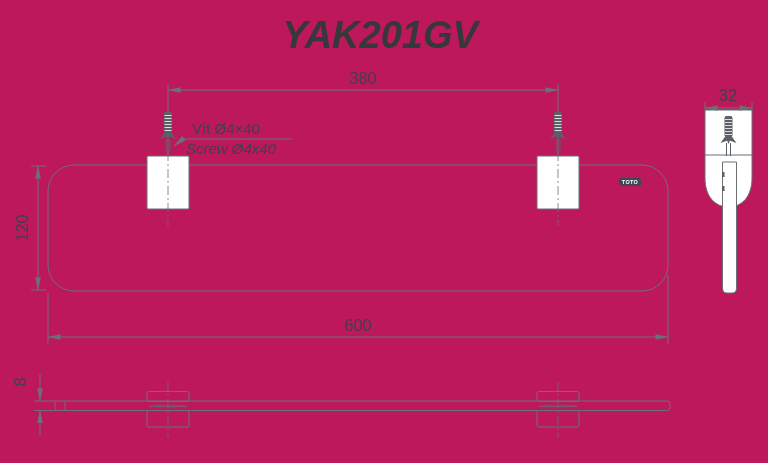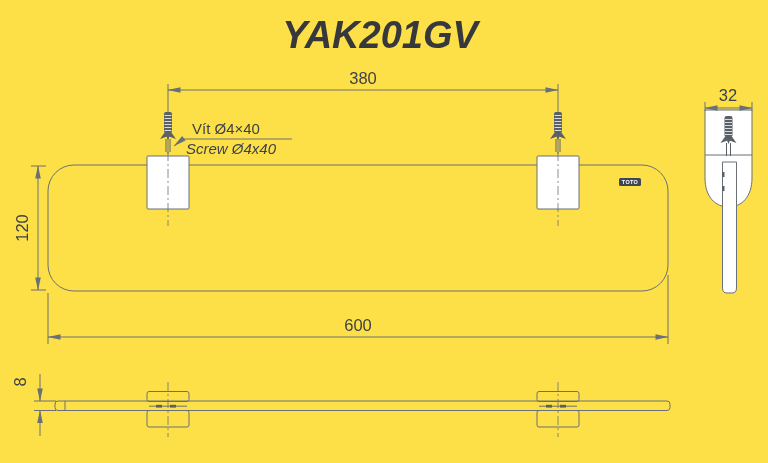--- a/index.html
+++ b/index.html
@@ -1,16 +1,16 @@
 <!DOCTYPE html>
 <html><head>
 <meta charset="utf-8">
 <style>
   html,body{margin:0;padding:0;background:#ffffff;}
-  .canvas{position:relative;width:768px;height:463px;background:#fde047;overflow:hidden;
+  .canvas{position:relative;width:768px;height:463px;background:#be185d;overflow:hidden;
           font-family:"Liberation Sans", sans-serif;}
   svg{display:block;}
   text{font-family:"Liberation Sans", sans-serif;}
   .dim-text{fill:#3d4248;font-size:16.5px;}
   .note-text{fill:#3d4248;font-size:15px;}
   .title-text{fill:#36383b;font-size:38px;font-weight:bold;font-style:italic;}
   .logo-text{fill:#ffffff;font-size:5.5px;font-weight:bold;letter-spacing:0.3px;}
   .ln{stroke:#6b7076;stroke-width:1;fill:none;}
   .lnf{stroke:#6b7076;stroke-width:1;fill:#ffffff;}
   .cl{stroke:#6b7076;stroke-width:0.8;fill:none;stroke-dasharray:9 3 2 3;}

